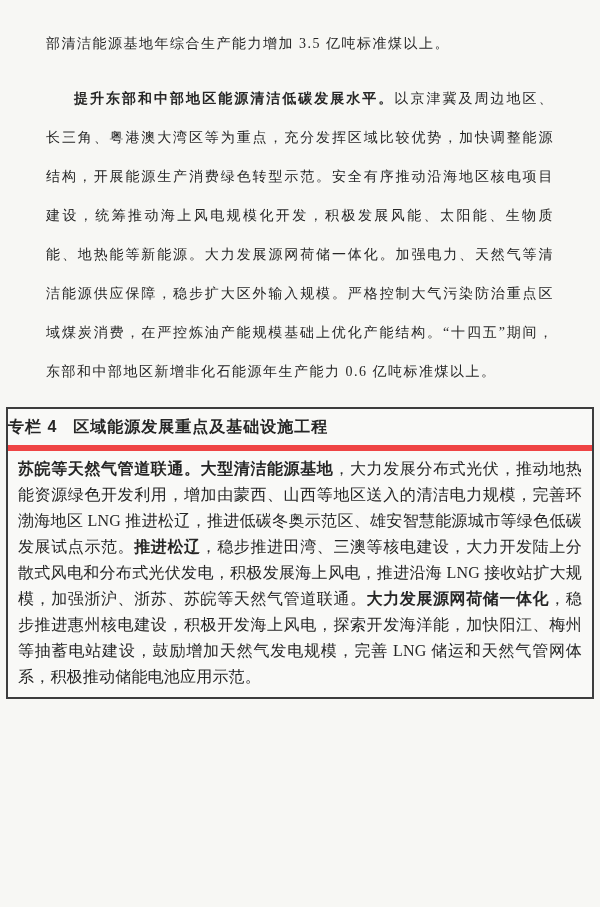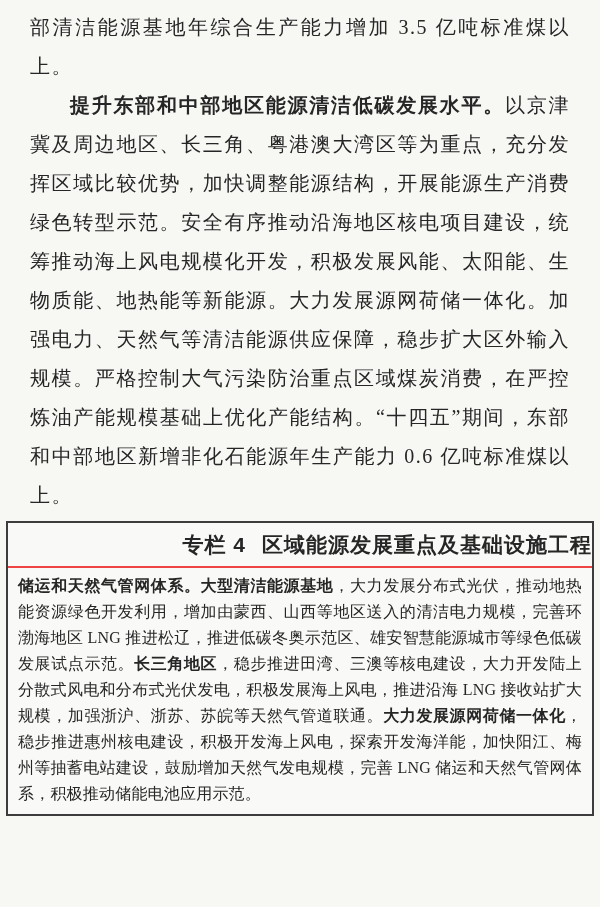--- a/index.html
+++ b/index.html
@@ -9,41 +9,41 @@
     font-family: "Liberation Serif", "DejaVu Serif", serif;
     color: #262626;
     overflow: hidden;
   }
   .page {
     box-sizing: border-box;
     width: 600px; height: 907px;
     padding: 8px 30px 0 30px;
   }
   .body-para {
-    margin: 0;
-    font-size: 20px;
+    margin: 16px;
+    font-size: 14px;
     line-height: 39px;
     letter-spacing: 1.5px;
     text-align: justify;
     text-justify: inter-ideograph;
   }
   .body-para.indent { text-indent: 2em; }
   .body-para b { font-weight: bold; }
   .box {
     margin: 6px -24px 0 -24px;
     border: 2px solid #3d3d3d;
     background: #f9f9f7;
   }
   .box-title {
-    text-align: right;
+    text-align: left;
     font-family: "Liberation Sans", "DejaVu Sans", sans-serif;
     font-weight: bold;
-    font-size: 21px;
+    font-size: 16px;
     padding: 8px 0 7px 0;
-    border-bottom: 2px solid #ef4444;
+    border-bottom: 6px solid #ef4444;
     letter-spacing: 1px;
   }
   .box-title .bt-label { margin-right: 16px; }
   .box-body {
     padding: 5px 10px 7px 10px;
     font-size: 16px;
     line-height: 26px;
     text-align: justify;
     text-justify: inter-ideograph;
     letter-spacing: 0.2px;
@@ -61,17 +61,17 @@
 
   <p class="body-para">部清洁能源基地年综合生产能力增加 3.5 亿吨标准煤以上。</p>
 
   <p class="body-para indent"><b>提升东部和中部地区能源清洁低碳发展水平。</b><span>以京津冀及周边地区、长三角、粤港澳大湾区等为重点，充分发挥区域比较优势，加快调整能源结构，开展能源生产消费绿色转型示范。安全有序推动沿海地区核电项目建设，统筹推动海上风电规模化开发，积极发展风能、太阳能、生物质能、地热能等新能源。大力发展源网荷储一体化。加强电力、天然气等清洁能源供应保障，稳步扩大区外输入规模。严格控制大气污染防治重点区域煤炭消费，在严控炼油产能规模基础上优化产能结构。“十四五”期间，东部和中部地区新增非化石能源年生产能力 0.6 亿吨标准煤以上。</span></p>
 
   <div class="box">
     <div class="box-title">
       <span class="bt-label">专栏 4</span><span class="bt-text">区域能源发展重点及基础设施工程</span>
     </div>
     <div class="box-body">
-      <p><b>储运和天然气管网体系。</b><b>大型清洁能源基地</b><span>，大力发展分布式光伏，推动地热能资源绿色开发利用，增加由蒙西、山西等地区送入的清洁电力规模，完善环渤海地区 LNG 推进松辽，推进低碳冬奥示范区、雄安智慧能源城市等绿色低碳发展试点示范。</span><b>长三角地区</b><span>，稳步推进田湾、三澳等核电建设，大力开发陆上分散式风电和分布式光伏发电，积极发展海上风电，推进沿海 LNG 接收站扩大规模，加强浙沪、浙苏、苏皖等天然气管道联通。</span><b>大力发展源网荷储一体化</b><span>，稳步推进惠州核电建设，积极开发海上风电，探索开发海洋能，加快阳江、梅州等抽蓄电站建设，鼓励增加天然气发电规模，完善 LNG 储运和天然气管网体系，积极推动储能电池应用示范。</span></p>
+      <p><b>苏皖等天然气管道联通。</b><b>大型清洁能源基地</b><span>，大力发展分布式光伏，推动地热能资源绿色开发利用，增加由蒙西、山西等地区送入的清洁电力规模，完善环渤海地区 LNG 推进松辽，推进低碳冬奥示范区、雄安智慧能源城市等绿色低碳发展试点示范。</span><b>推进松辽</b><span>，稳步推进田湾、三澳等核电建设，大力开发陆上分散式风电和分布式光伏发电，积极发展海上风电，推进沿海 LNG 接收站扩大规模，加强浙沪、浙苏、苏皖等天然气管道联通。</span><b>大力发展源网荷储一体化</b><span>，稳步推进惠州核电建设，积极开发海上风电，探索开发海洋能，加快阳江、梅州等抽蓄电站建设，鼓励增加天然气发电规模，完善 LNG 储运和天然气管网体系，积极推动储能电池应用示范。</span></p>
     </div>
   </div>
 
 </div>
 
 </body></html>

